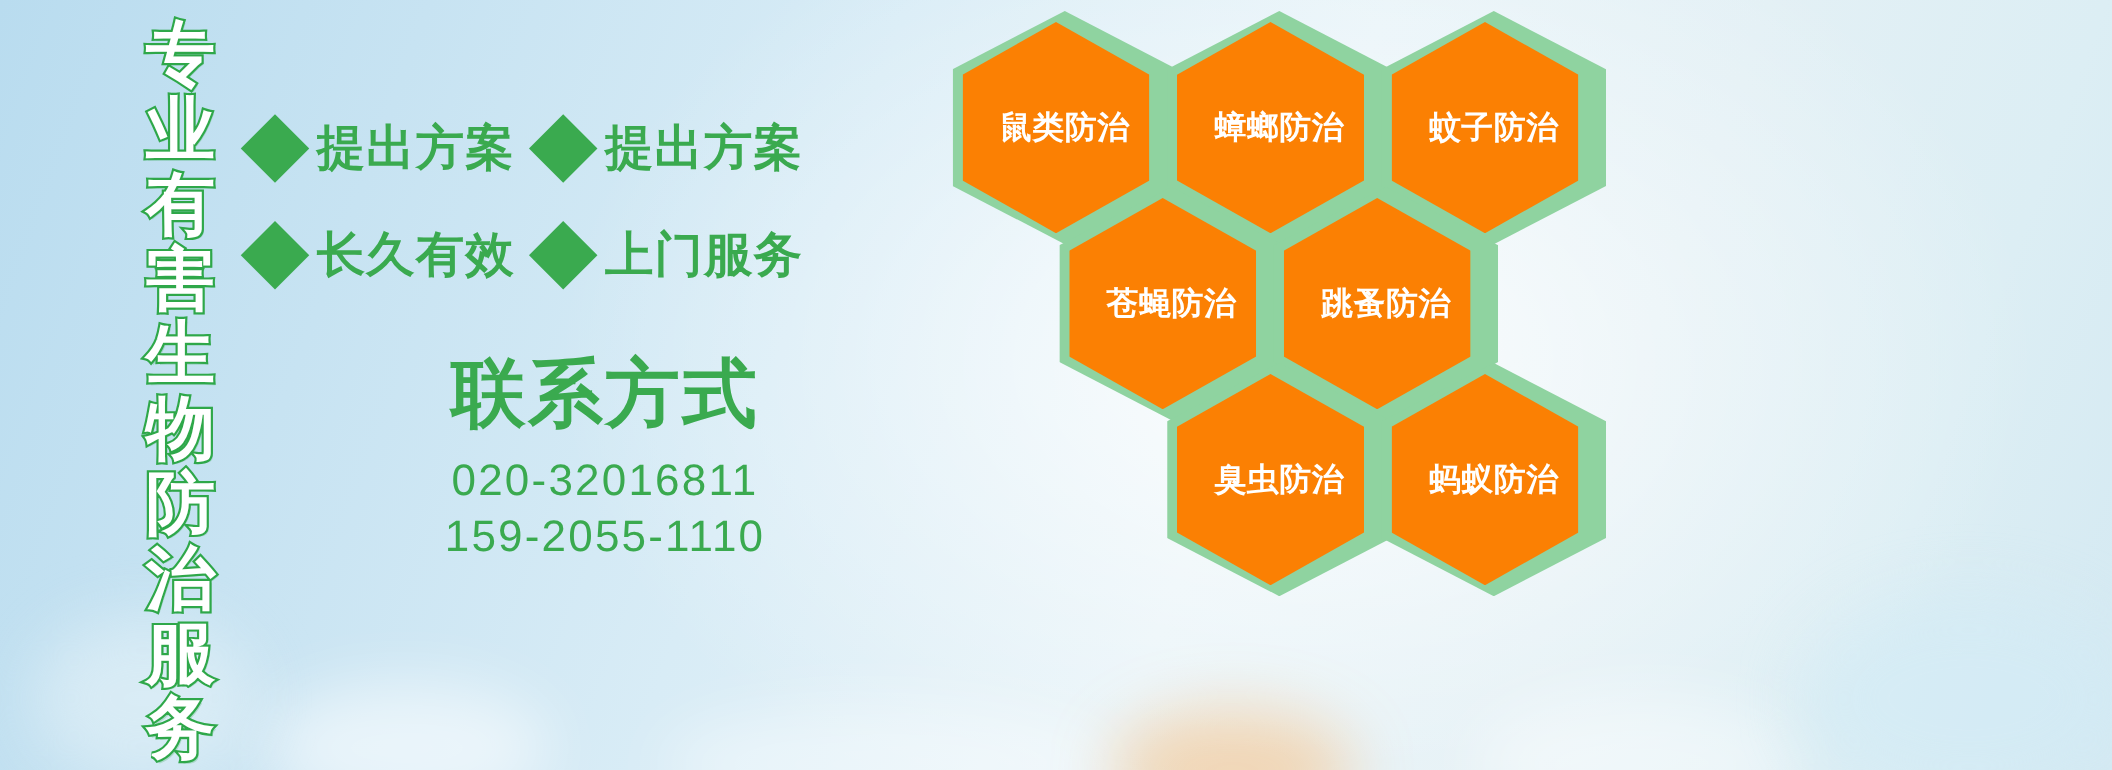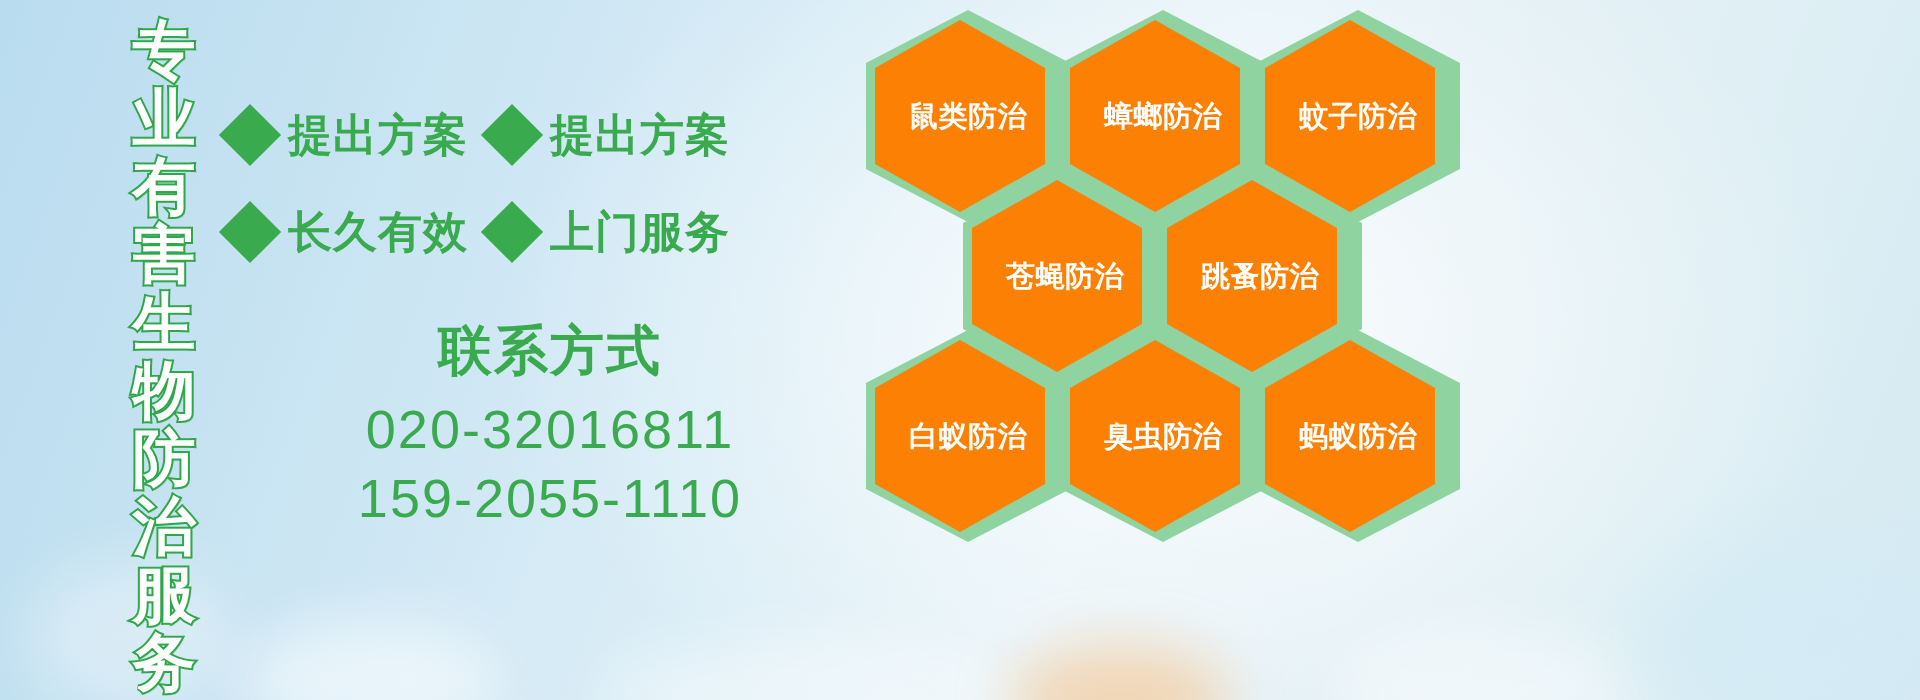--- a/index.html
+++ b/index.html
@@ -101,29 +101,29 @@
   
   #contact {
     position: absolute;
     left: 300px;
     top: 318px;
     width: 500px;
     text-align: center;
     z-index: 5;
   }
   #contact .contact-title {
-    font-size: 54px;
+    font-size: 68px;
     font-weight: bold;
     color: #3aaa4f;
     line-height: 1.2;
     letter-spacing: 2px;
     margin-bottom: 12px;
   }
   #contact .phone {
-    font-size: 54px;
+    font-size: 40px;
     color: #3aaa4f;
     line-height: 1.28;
     letter-spacing: 2px;
     font-weight: normal;
     text-align: center;
   }
 
   
   #honeycomb {
     position: absolute;
@@ -248,24 +248,20 @@
 
     <div class="hex hex-r2c1">
       <span class="hex-inner"></span>
       <span class="hex-label">苍蝇防治</span>
     </div>
     <div class="hex hex-r2c2">
       <span class="hex-inner"></span>
       <span class="hex-label">跳蚤防治</span>
     </div>
 
-    <div class="hex hex-r3c1">
-      <span class="hex-inner"></span>
-      <span class="hex-label">白蚁防治</span>
-    </div>
     <div class="hex hex-r3c2">
       <span class="hex-inner"></span>
       <span class="hex-label">臭虫防治</span>
     </div>
     <div class="hex hex-r3c3">
       <span class="hex-inner"></span>
       <span class="hex-label">蚂蚁防治</span>
     </div>
   </div>
 

